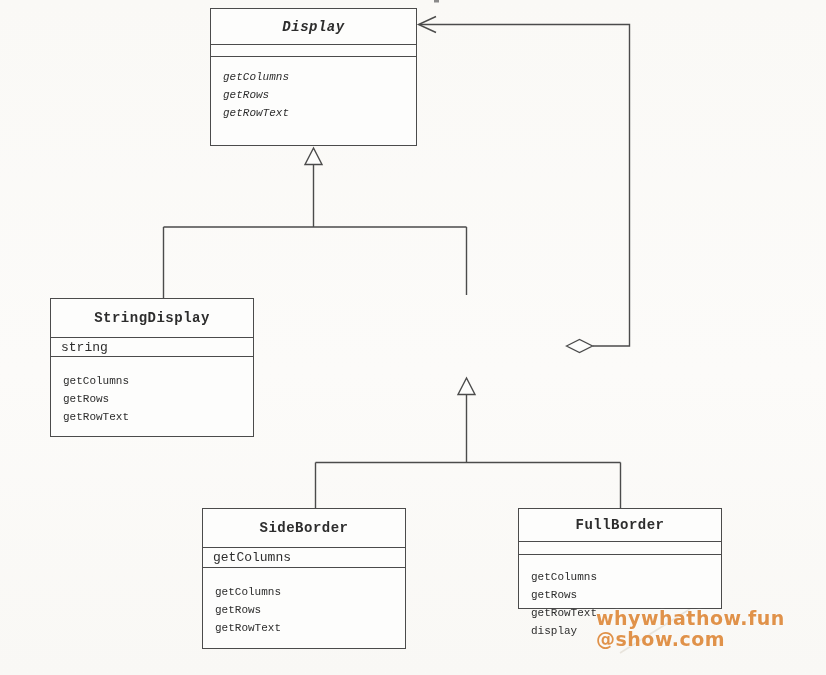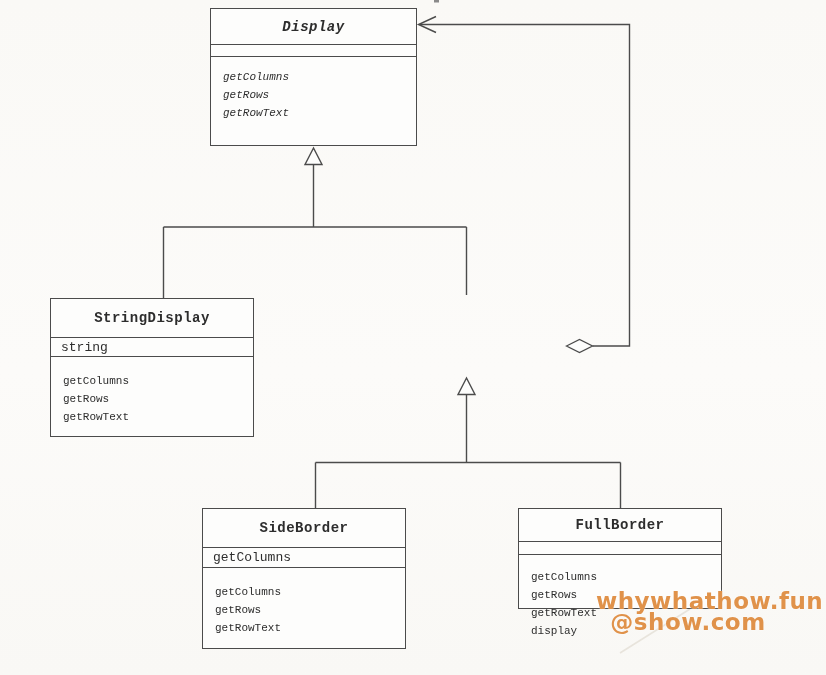--- a/index.html
+++ b/index.html
@@ -47,26 +47,25 @@
     padding: 12px 0 0 12px;
     font-size: 11px;
     line-height: 18px;
     box-sizing: border-box;
   }
   .m { white-space: pre; }
   .m.abstract { font-style: italic; }
   .watermark {
     position: absolute;
     left: 596px;
-    top: 591px;
+    top: 608px;
     width: 184px;
-    text-align: center;
     font-family: "DejaVu Sans", sans-serif;
     font-weight: bold;
-    font-size: 23px;
+    font-size: 19px;
     line-height: 21px;
     letter-spacing: 0.5px;
     text-shadow: 0 0 2px rgba(255,255,255,0.9);
     pointer-events: none;
   }
 </style>
 </head>
 <body>
 
 <div class="canvas">

